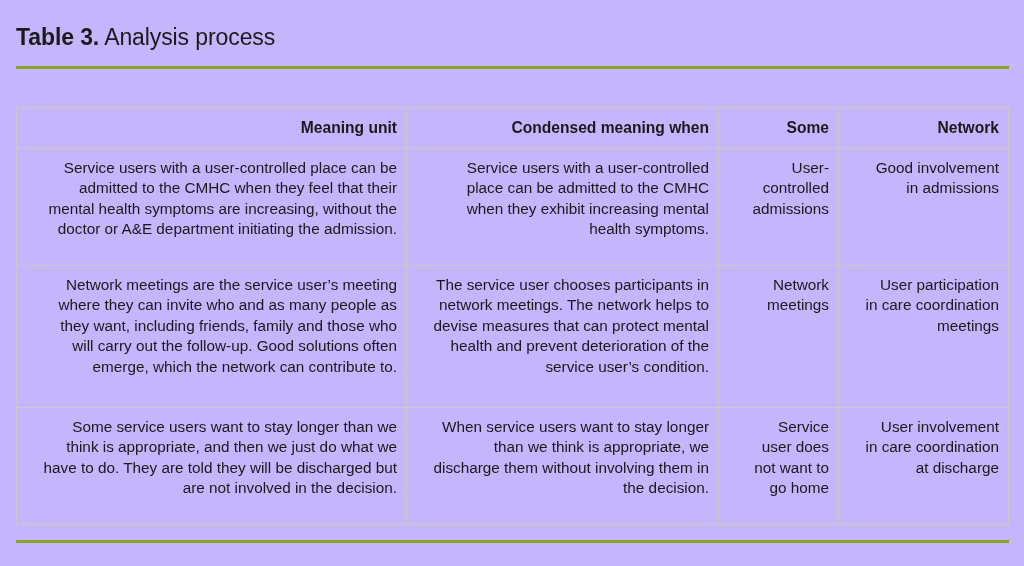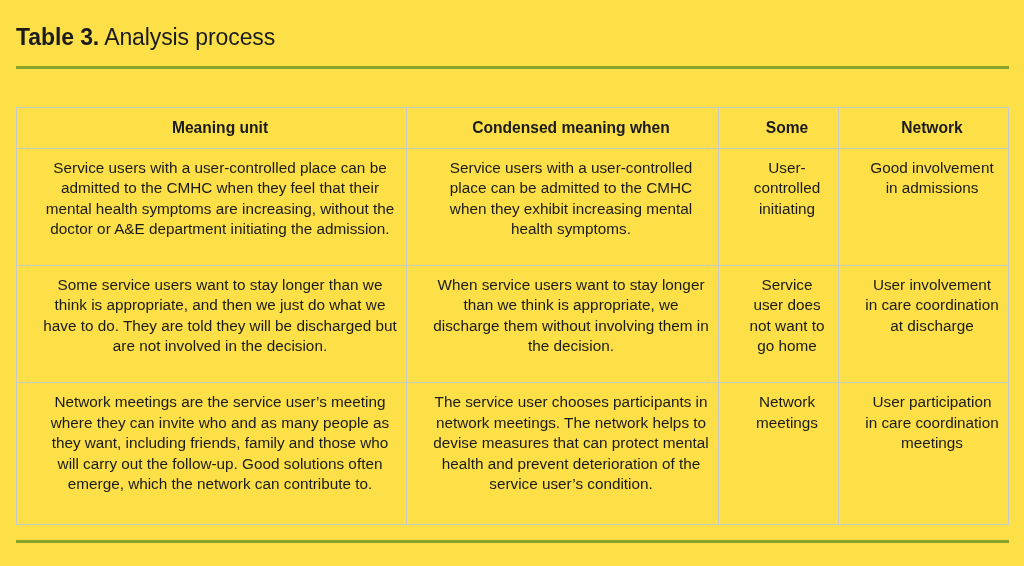--- a/index.html
+++ b/index.html
@@ -11,21 +11,21 @@
     width: 1024px;
     height: 566px;
     font-family: "Liberation Sans", sans-serif;
     color: #1a1a1a;
     overflow: hidden;
     position: relative;
   }
   .slide {
     position: absolute;
     inset: 0;
-    background: #fde047;
+    background: #c4b5fd;
   }
   .title-block {
     position: absolute;
     left: 16px;
     top: 22px;
     width: 994px;
   }
   .title-text {
     font-size: 23px;
     line-height: 30px;
@@ -60,21 +60,21 @@
     border-collapse: collapse;
     table-layout: fixed;
     width: 992px;
     height: 418px;
     border: 1px solid #c9c9c9;
   }
   table.analysis td,
   table.analysis th {
     border: 1px solid #c9c9c9;
     vertical-align: top;
-    text-align: center;
+    text-align: right;
     padding: 9px 9px 8px 26px;
     font-size: 15.3px;
     line-height: 20.5px;
     color: #1a1a1a;
     font-weight: normal;
     word-break: normal;
     overflow-wrap: break-word;
     hyphens: manual;
   }
   table.analysis thead th {
@@ -113,34 +113,34 @@
           <th>Meaning unit</th>
           <th>Condensed meaning when</th>
           <th>Some</th>
           <th>Network</th>
         </tr>
       </thead>
       <tbody>
         <tr>
           <td>Service users with a user-controlled place can be admitted to the CMHC when they feel that their mental health symptoms are increasing, without the doctor or A&amp;E department initiating the admission.</td>
           <td>Service users with a user-controlled place can be admitted to the CMHC when they exhibit increasing mental health symptoms.</td>
-          <td>User-controlled initiating</td>
+          <td>User-controlled admissions</td>
           <td>Good involvement in admissions</td>
+        </tr>
+        <tr>
+          <td>Network meetings are the service user’s meeting where they can invite who and as many people as they want, including friends, family and those who will carry out the follow-up. Good solutions often emerge, which the network can contribute to.</td>
+          <td>The service user chooses participants in network meetings. The network helps to devise measures that can protect mental health and prevent deterioration of the service user’s condition.</td>
+          <td>Network meetings</td>
+          <td>User participation in care coordination meetings</td>
         </tr>
         <tr>
           <td>Some service users want to stay longer than we think is appropriate, and then we just do what we have to do. They are told they will be discharged but are not involved in the decision.</td>
           <td>When service users want to stay longer than we think is appropriate, we discharge them without involving them in the decision.</td>
           <td>Service user does not want to go home</td>
           <td>User involvement in care coordination at discharge</td>
-        </tr>
-        <tr>
-          <td>Network meetings are the service user’s meeting where they can invite who and as many people as they want, including friends, family and those who will carry out the follow-up. Good solutions often emerge, which the network can contribute to.</td>
-          <td>The service user chooses participants in network meetings. The network helps to devise measures that can protect mental health and prevent deterioration of the service user’s condition.</td>
-          <td>Network meetings</td>
-          <td>User participation in care coordination meetings</td>
         </tr>
       </tbody>
     </table>
   </div>
 
   <div class="rule bottom"></div>
 
 </div>
 
 </body></html>

